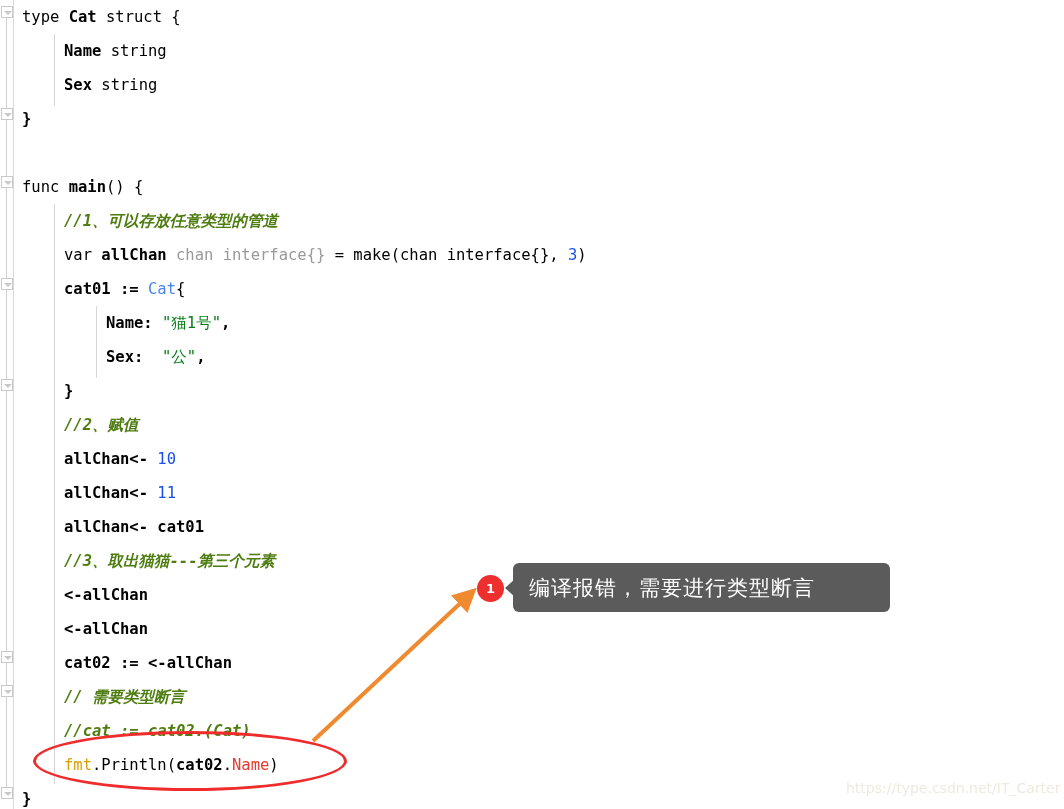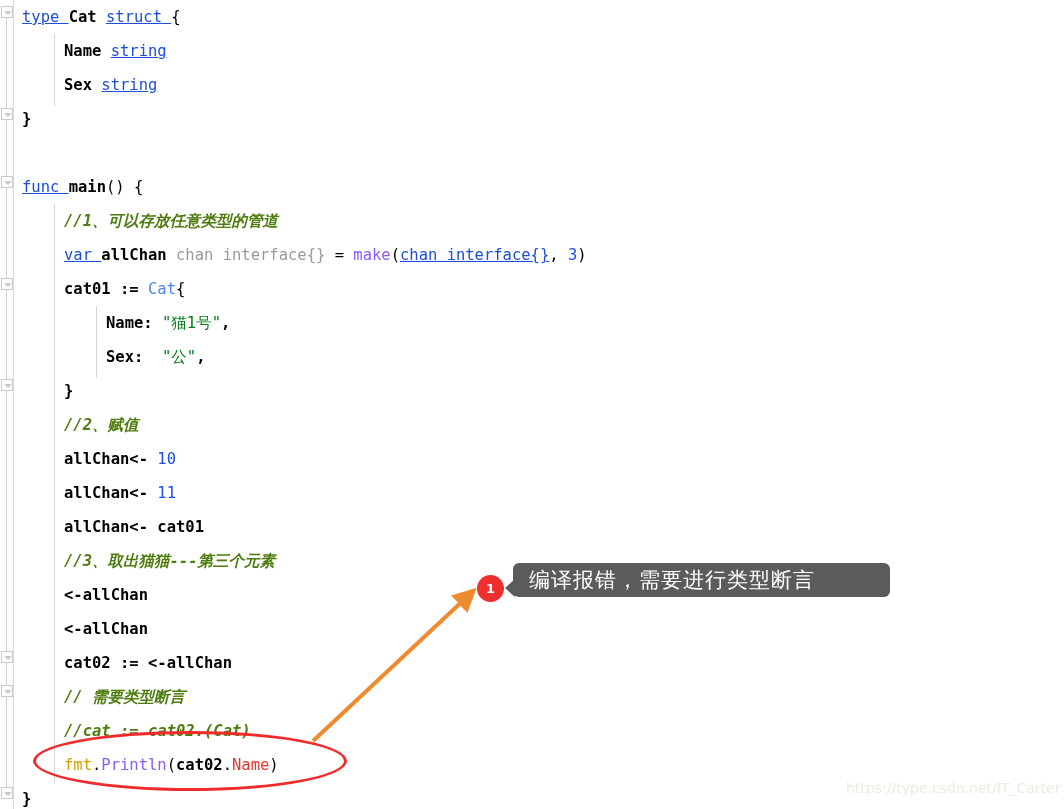--- a/index.html
+++ b/index.html
@@ -43,42 +43,42 @@
     white-space:pre;
   }
   .ln { position:relative; height:34px; padding-left:10px; }
 
   
   .guide{
     position:absolute; width:1px; background:#d6d6d6;
   }
 
   
-  .kw   { color:#1d4ed8;text-decoration:underline; }
+  .kw   { color:#000000; }
   .typ  { color:#4a86e8; }
   .plain{ color:#000000; font-weight:bold; }
   .txt  { color:#000000; }
   .num  { color:#1750eb; }
   .str  { color:#067d17; }
-  .fn   { color:#8b5cf6; }
+  .fn   { color:#000000; }
   .pkg  { color:#d9a000; }
   .fld  { color:#e8392f; }
   .dim  { color:#999999; }
   .cmt  { color:#4d7c0f; font-style:italic;font-weight:bold; }
 
   
   #annot { position:absolute; left:0; top:0; width:1064px; height:809px; pointer-events:none; }
 
   #ellipse{
     position:absolute; left:33px; top:731px; width:314px; height:60px;
     border:3px solid #ef2b2b; border-radius:50%;
   }
 
   #callout{
-    position:absolute; left:513px; top:563px; width:377px; height:34px;
+    position:absolute; left:513px; top:563px; width:377px; height:49px;
     background:#5b5b5b; border-radius:6px;
     display:flex; align-items:center;
     padding-left:16px;
   }
   #callout .calloutText{
     color:#ffffff; font-size:21px; letter-spacing:1px;
     font-family:"DejaVu Sans","Liberation Sans",sans-serif;
     font-weight:400; white-space:nowrap;
   }
   #callout-notch{

